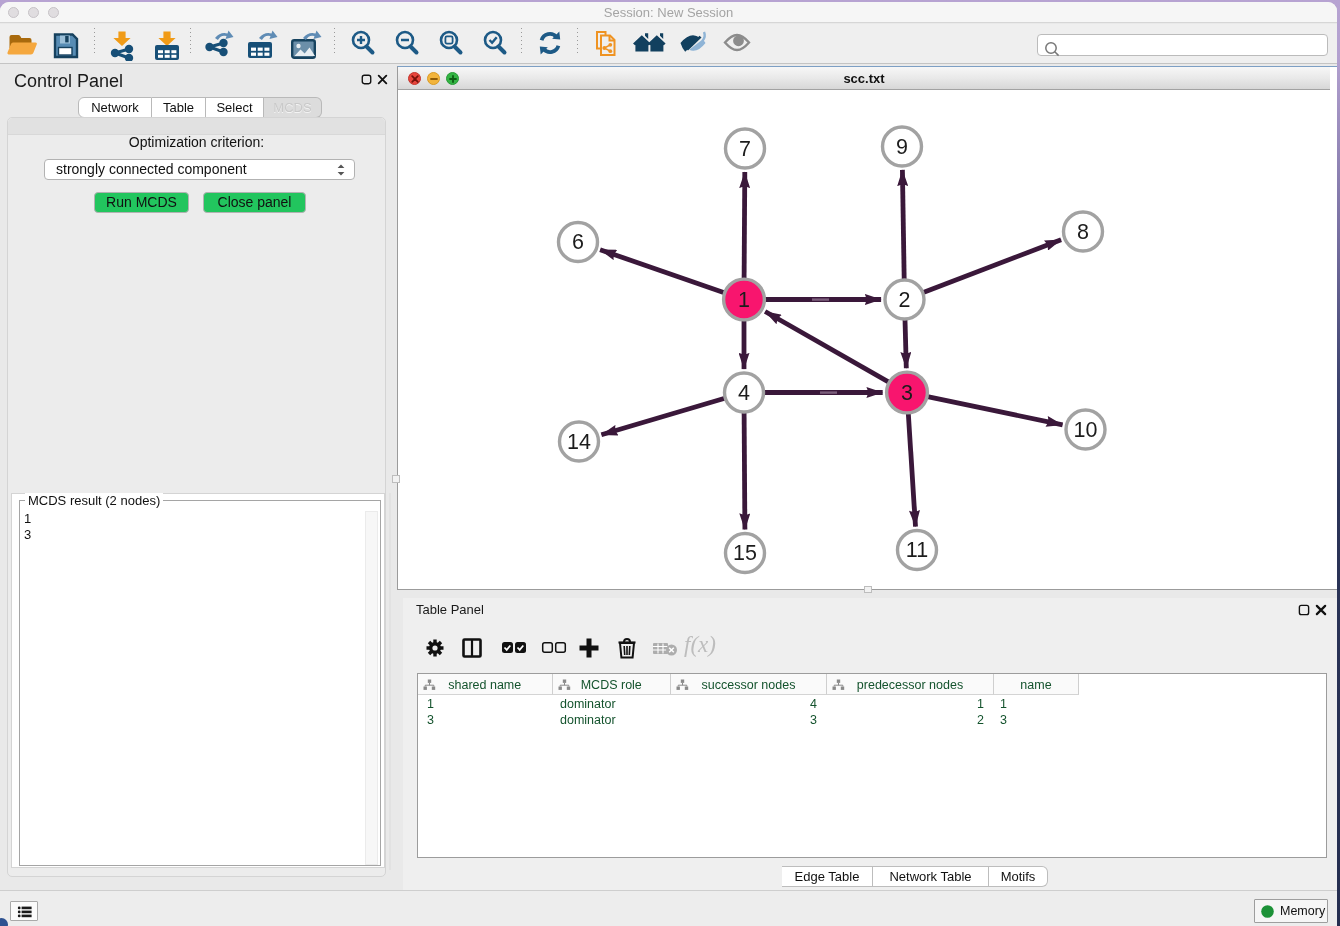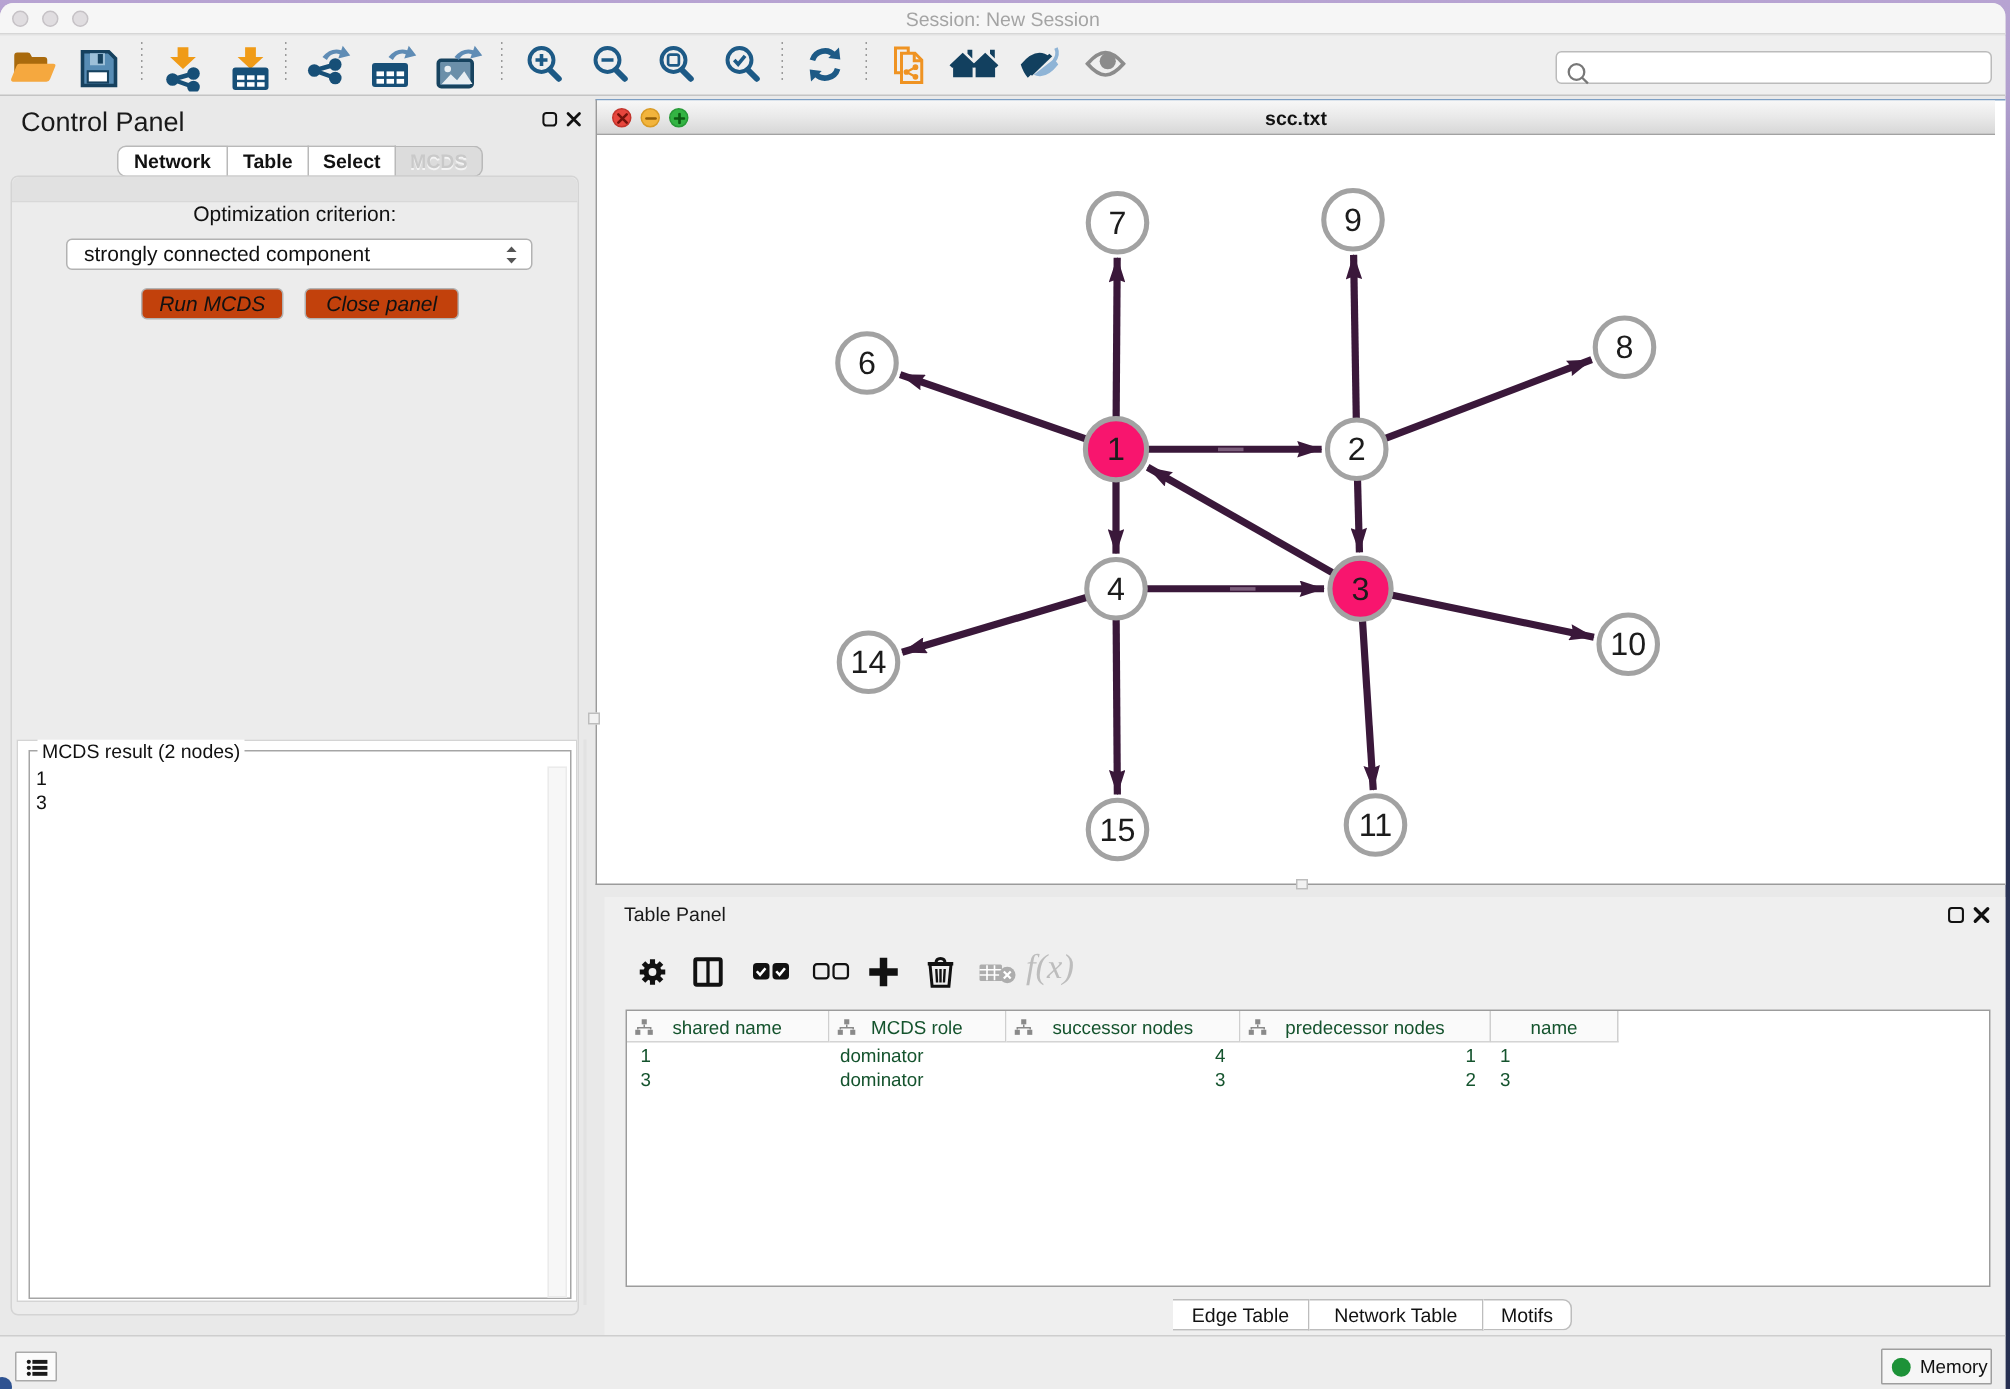--- a/index.html
+++ b/index.html
@@ -15,26 +15,26 @@
 #title { position:absolute; top:3px; left:0; width:1337px; text-align:center; font-size:13px; color:#a4a4a4; }
 
 #toolbar { position:absolute; left:0; top:22px; width:1337px; height:40px; background:#efefef; border-bottom:1px solid #c4c4c4; }
 .tbi { position:absolute; top:5px; }
 .tsep { position:absolute; top:4px; width:1px; height:28px;
   background-image:linear-gradient(#9a9a9a 33%, rgba(255,255,255,0) 0%);
   background-size:1px 4px; background-repeat:repeat-y; }
 #search { position:absolute; left:1037px; top:10px; width:291px; height:22px; background:#fff; border:1px solid #bbb; border-radius:4px; }
 
 #cp-title { position:absolute; left:14px; top:69px; font-size:18px; color:#1a1a1a; }
-.seg { position:absolute; top:95px; height:21px; font-size:13px; color:#111; background:#fff; border:1px solid #b9b9b9; text-align:center; line-height:20px;font-weight:bold; }
+.seg { position:absolute; top:95px; height:21px; font-size:13px; color:#111; background:#fff; border:1px solid #b9b9b9; text-align:center; line-height:20px; }
 #cp-panel { position:absolute; left:7px; top:115px; width:379px; height:760px; background:#ececec; border:1px solid #d4d4d4; border-radius:5px; }
 #cp-band { position:absolute; left:0px; top:0px; width:377px; height:17px; background:#e1e1e1; border-bottom:1px solid #d8d8d8; border-radius:5px 5px 0 0;}
 #opt-label { position:absolute; left:0; top:132px; width:393px; text-align:center; font-size:14px; color:#111; }
 #cp-select { position:absolute; left:44px; top:157px; width:311px; height:21px; background:#fff; border:1px solid #b2b2b2; border-radius:4px; font-size:14px; color:#111; line-height:19px; padding-left:11px; }
-.cp-btn { position:absolute; top:190px; height:21px; background:#c2410c; border:1px solid #b2b2b2; border-radius:4px; font-size:14px; color:#111; text-align:center; line-height:19px;font-style:italic; }
+.cp-btn { position:absolute; top:190px; height:21px; background:#22c55e; border:1px solid #b2b2b2; border-radius:4px; font-size:14px; color:#111; text-align:center; line-height:19px; }
 #fs-pane { position:absolute; left:11px; top:491px; width:374px; height:375px; background:#fff; border:1px solid #d4d4d4; }
 #fieldset { position:absolute; left:19px; top:498px; width:362px; height:366px; border:1px solid #a5a5a5; }
 #fs-legend { position:absolute; left:25px; top:491px; background:#fff; padding:0 3px; font-size:13px; color:#111; }
 #fs-text { position:absolute; left:24px; top:509px; font-size:13px; color:#111; line-height:16px; }
 #fs-sb { position:absolute; left:365px; top:509px; width:13px; height:354px; background:#f7f7f7; border:1px solid #ebebeb; }
 
 #netframe { position:absolute; left:397px; top:64px; width:1116px; height:524px; border:1px solid #9b9b9b; border-top:1px solid #7d9fc4; background:#fff; }
 #net-tb { position:absolute; left:0; top:0; width:932px; height:23px; background:linear-gradient(#f7f7f7,#e9e9e9 50%,#d7d7d7); border-bottom:1px solid #a2a2a2; }
 #net-title { position:absolute; left:0; top:4px; width:932px; text-align:center; font-size:13px; font-weight:bold; color:#111; }
 .mtl { position:absolute; top:5px; width:13px; height:13px; border-radius:50%; }

